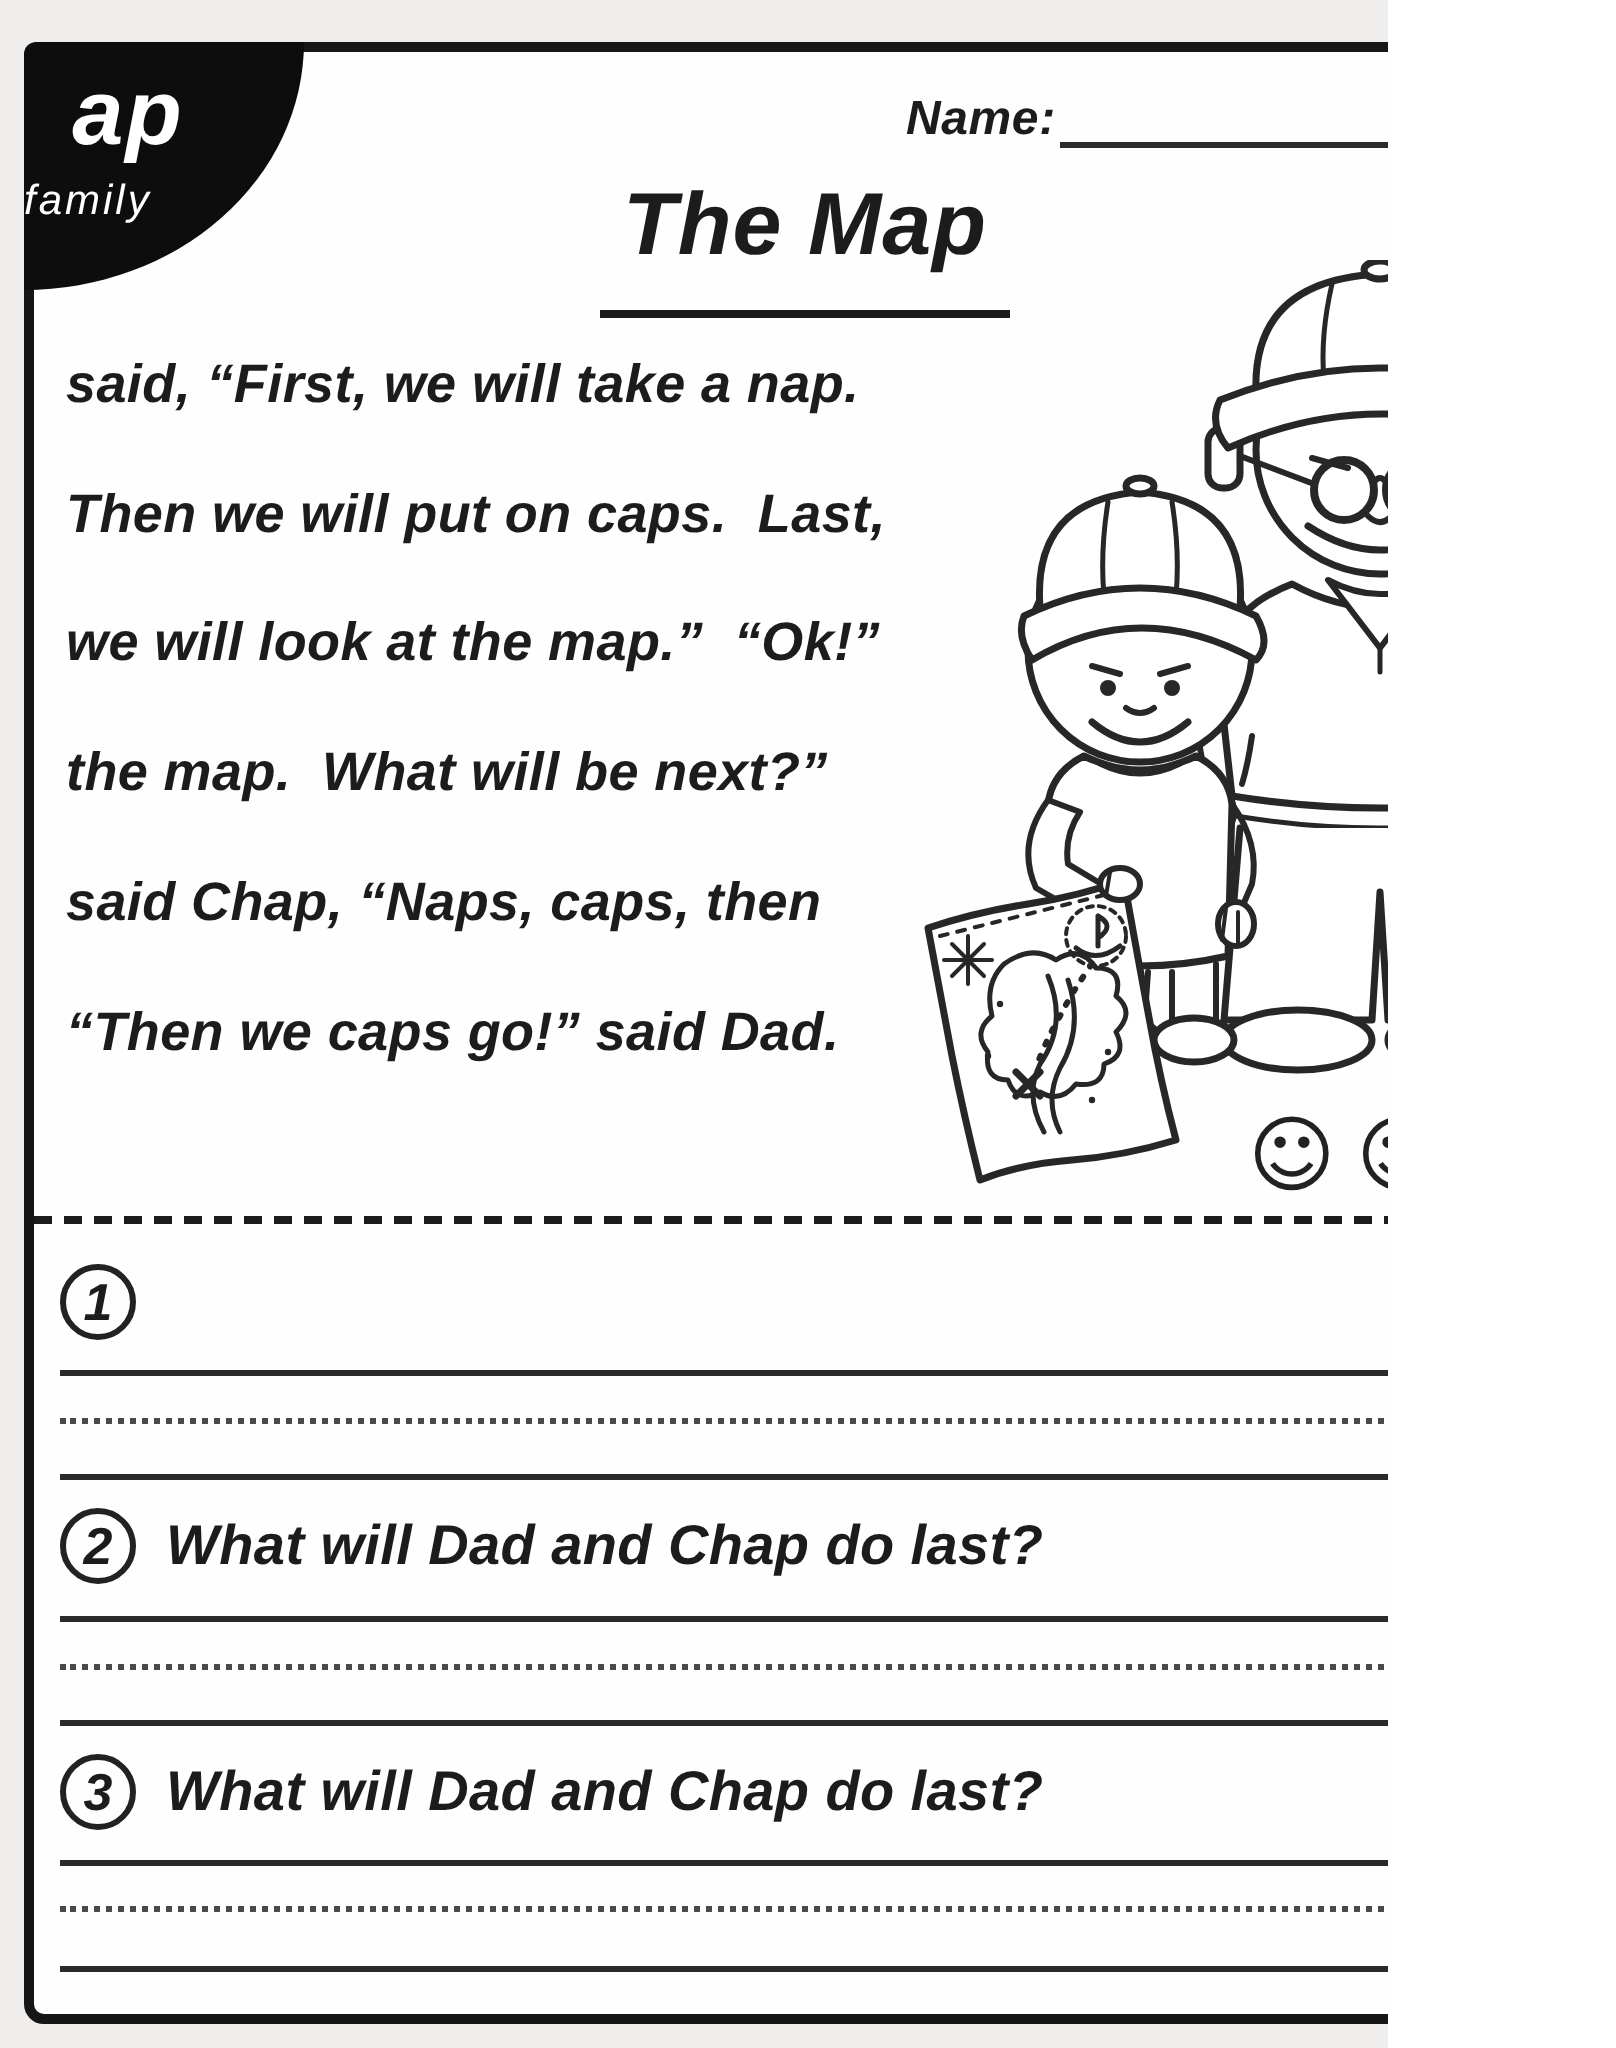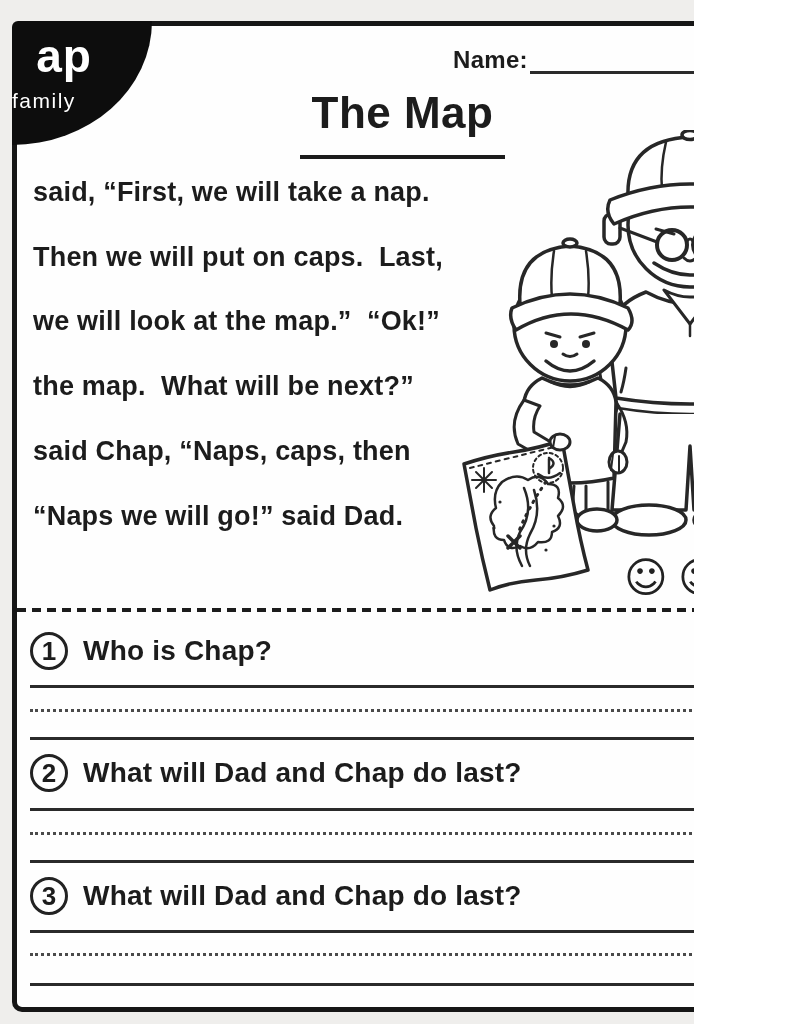--- a/index.html
+++ b/index.html
@@ -1,17 +1,17 @@
 <!DOCTYPE html>
 <html><head>
 <meta charset="utf-8">
 <style>
   html,body{margin:0;padding:0;}
   .screen{position:relative;width:694px;height:1024px;background:#efeeec;overflow:hidden;
-          font-family:"Liberation Sans","DejaVu Sans",sans-serif;color:#1c1c1c;}
+          font-family:"Liberation Sans","DejaVu Sans",sans-serif;color:#1c1c1c;font-style:italic;}
   .page{position:absolute;left:12px;top:21px;width:781px;height:991px;box-sizing:border-box;
         background:#fefefe;border:5px solid #161616;border-radius:10px;}
   
   .badge{position:absolute;left:-5px;top:-5px;width:140px;height:124px;background:#0d0d0d;
          border-radius:6px 0 100% 0;}
   .badge .ap{position:absolute;left:0;top:8px;width:104px;text-align:center;
              color:#fff;font-size:46px;font-weight:700;letter-spacing:1px;}
   .badge .fam{position:absolute;left:0;top:68px;width:104px;text-align:left;
               color:#fff;font-size:21px;font-weight:400;letter-spacing:1.5px;}
   
@@ -61,21 +61,21 @@
     <div class="title-wrap">
       <span class="title">The Map</span>
     </div>
 
     <div class="passage">
       <div class="p-line">said, “First, we will take a nap.</div>
       <div class="p-line">Then we will put on caps.  Last,</div>
       <div class="p-line">we will look at the map.”  “Ok!”</div>
       <div class="p-line">the map.  What will be next?”</div>
       <div class="p-line">said Chap, “Naps, caps, then</div>
-      <div class="p-line">“Naps we will go!” said Dad.</div>
+      <div class="p-line">“Then we caps go!” said Dad.</div>
     </div>
 
     <svg class="illu" width="335" height="475" viewBox="0 0 335 475" fill="none" stroke="#272727" stroke-width="3.5" stroke-linecap="round" stroke-linejoin="round">
 
       <g>
         <rect x="154" y="84" width="16" height="30" rx="7" fill="#fff"></rect>
         <rect x="310" y="84" width="16" height="30" rx="7" fill="#fff"></rect>
         <circle cx="240" cy="95" r="62" fill="#fff"></circle>
         <path d="M 178,66 Q 176,10 240,7 Q 304,10 302,66 Z" fill="#fff"></path>
         <path d="M 216,12 Q 210,38 212,60" stroke-width="2.5"></path>
@@ -154,21 +154,20 @@
     </svg>
 
     <span class="smiley" style="left:607px;top:531px;">☺</span>
     <span class="smiley" style="left:661px;top:531px;">☺</span>
     <span class="smiley" style="left:714px;top:531px;">☺</span>
 
     <div class="divider"></div>
 
     <div class="q-row" style="top:602px;">
       <span class="q-num">1</span>
-      <span class="q-text">Who is Chap?</span>
     </div>
     <div class="answers" style="top:659px;">
       <div class="ln ln-solid" style="top:0;"></div>
       <div class="ln ln-dotted" style="top:24px;"></div>
       <div class="ln ln-solid" style="top:52px;"></div>
     </div>
 
     <div class="q-row" style="top:724px;">
       <span class="q-num">2</span>
       <span class="q-text">What will Dad and Chap do last?</span>

